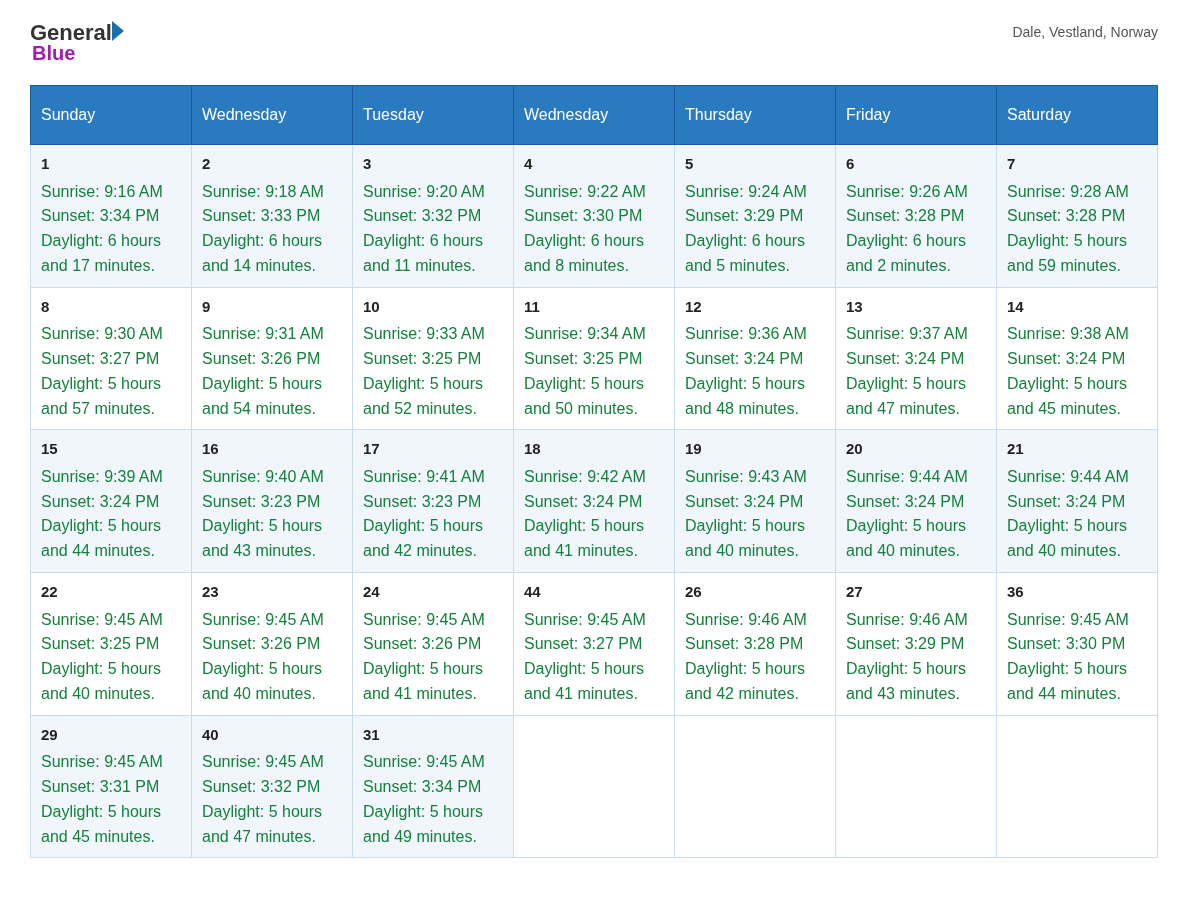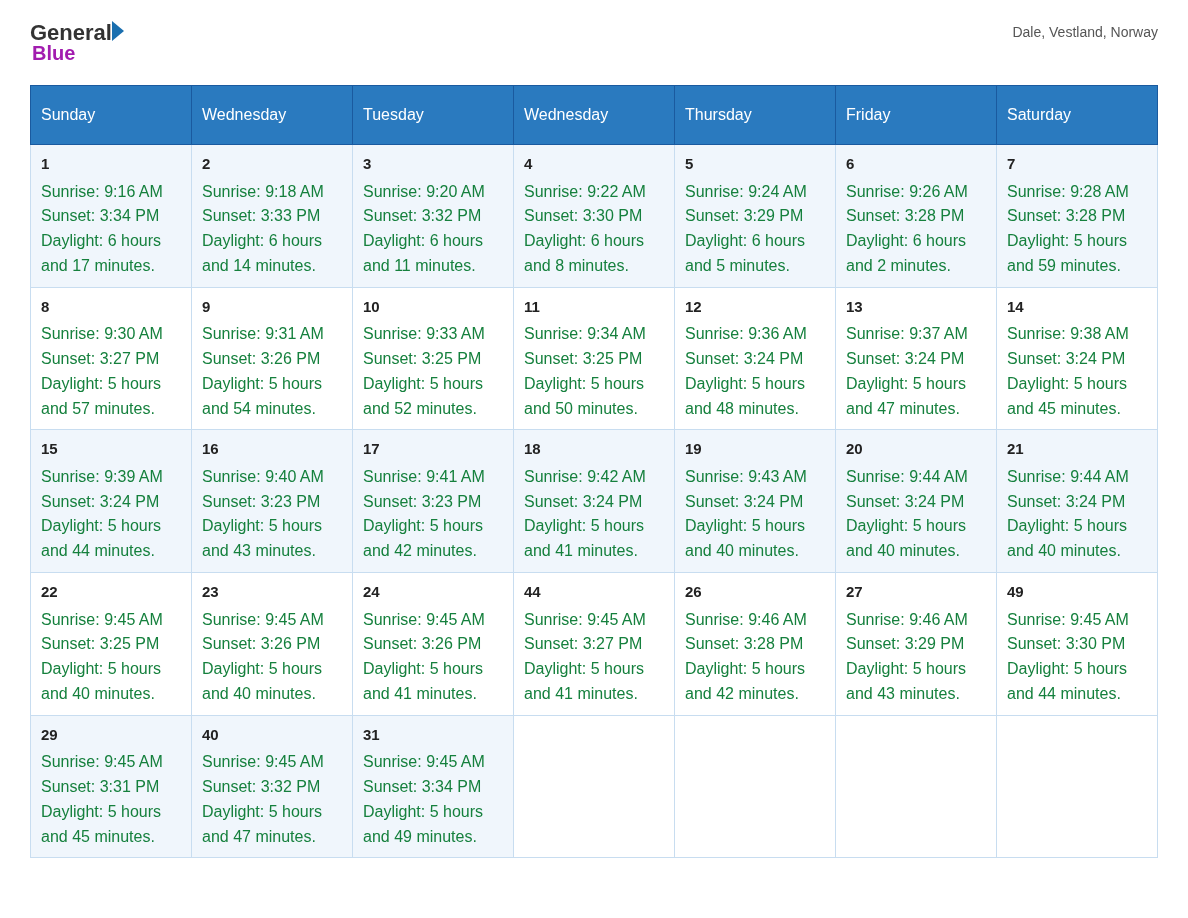--- a/index.html
+++ b/index.html
@@ -249,21 +249,21 @@
         </td>
         <td>
           <span class="day-number">26</span>
           <div class="day-info">Sunrise: 9:46 AM<br>Sunset: 3:28 PM<br>Daylight: 5 hours<br>and 42 minutes.</div>
         </td>
         <td>
           <span class="day-number">27</span>
           <div class="day-info">Sunrise: 9:46 AM<br>Sunset: 3:29 PM<br>Daylight: 5 hours<br>and 43 minutes.</div>
         </td>
         <td>
-          <span class="day-number">49</span>
+          <span class="day-number">36</span>
           <div class="day-info">Sunrise: 9:45 AM<br>Sunset: 3:30 PM<br>Daylight: 5 hours<br>and 44 minutes.</div>
         </td>
       </tr>
       <tr>
         <td>
           <span class="day-number">29</span>
           <div class="day-info">Sunrise: 9:45 AM<br>Sunset: 3:31 PM<br>Daylight: 5 hours<br>and 45 minutes.</div>
         </td>
         <td>
           <span class="day-number">40</span>

